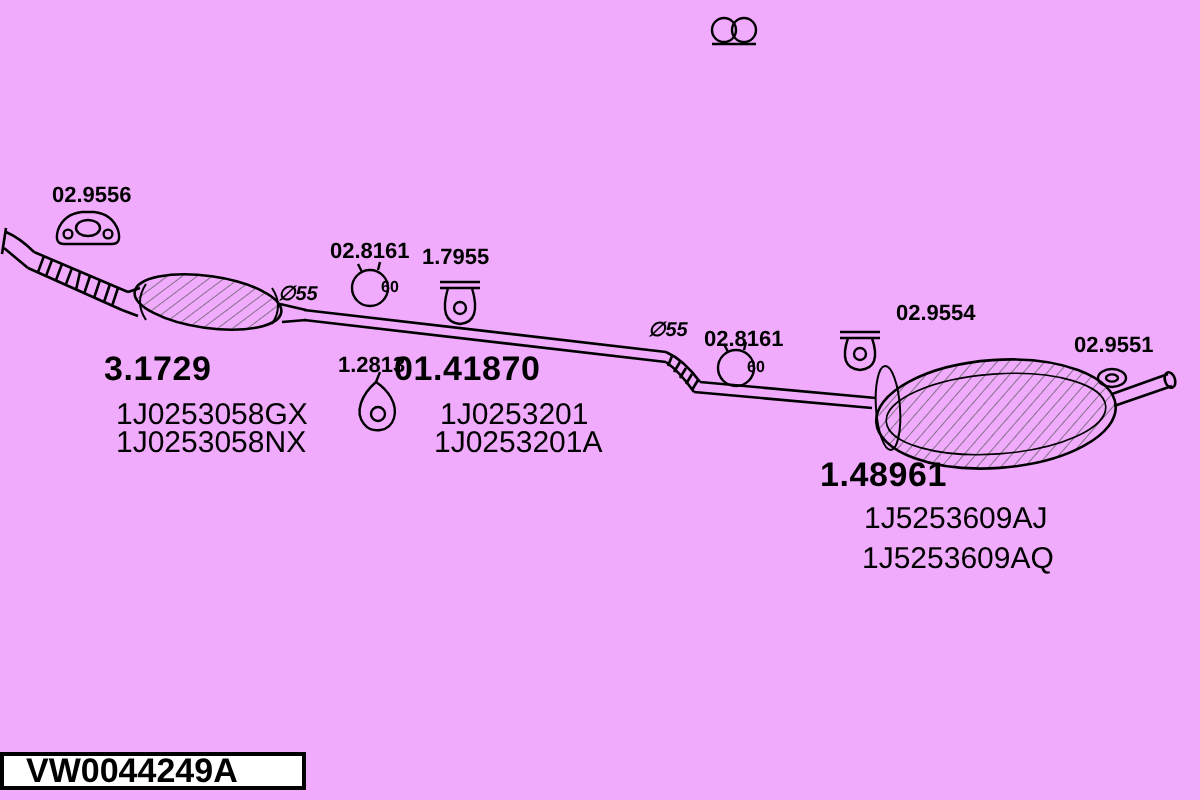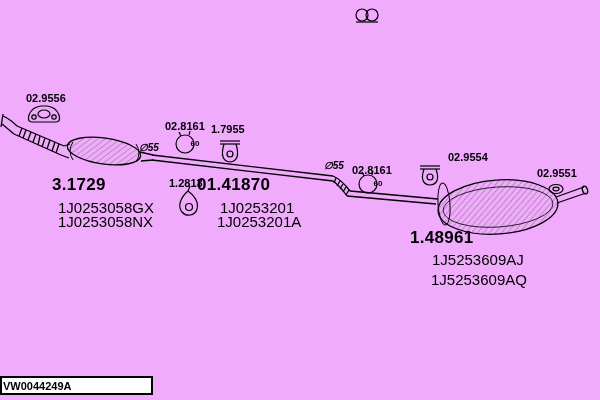--- a/index.html
+++ b/index.html
@@ -9,22 +9,22 @@
   .stage > svg { position:absolute; left:0; top:0; }
   .lbl { position:absolute; color:#000; white-space:nowrap; line-height:1.1; }
   .code-sm { font-size:11px; font-weight:bold; }
   .code-lg { font-size:17px; font-weight:bold; letter-spacing:0.3px; }
   .oem { font-size:15px; font-weight:normal; }
   .dia { font-size:10px; font-weight:bold; font-style:italic; }
   .clamp-size { font-size:8px; font-weight:bold; width:38px; text-align:center; }
   .footer-box {
     position:absolute; left:0; top:376px; width:153px; height:19px;
     border:2px solid #000; background:#fff;
-    display:flex; align-items:center; padding-left:1px;
-    font-size:11px; font-weight:bold;
+    display:flex; align-items:center; padding-left:11px;
+    font-size:17px; font-weight:bold;
   }
 </style>
 </head>
 <body>
 
 <div class="stage">
 
   <svg width="600" height="400" viewBox="0 0 600 400">
     <defs>
       <pattern id="hatch" patternUnits="userSpaceOnUse" width="4.5" height="4.5" patternTransform="rotate(45)">

